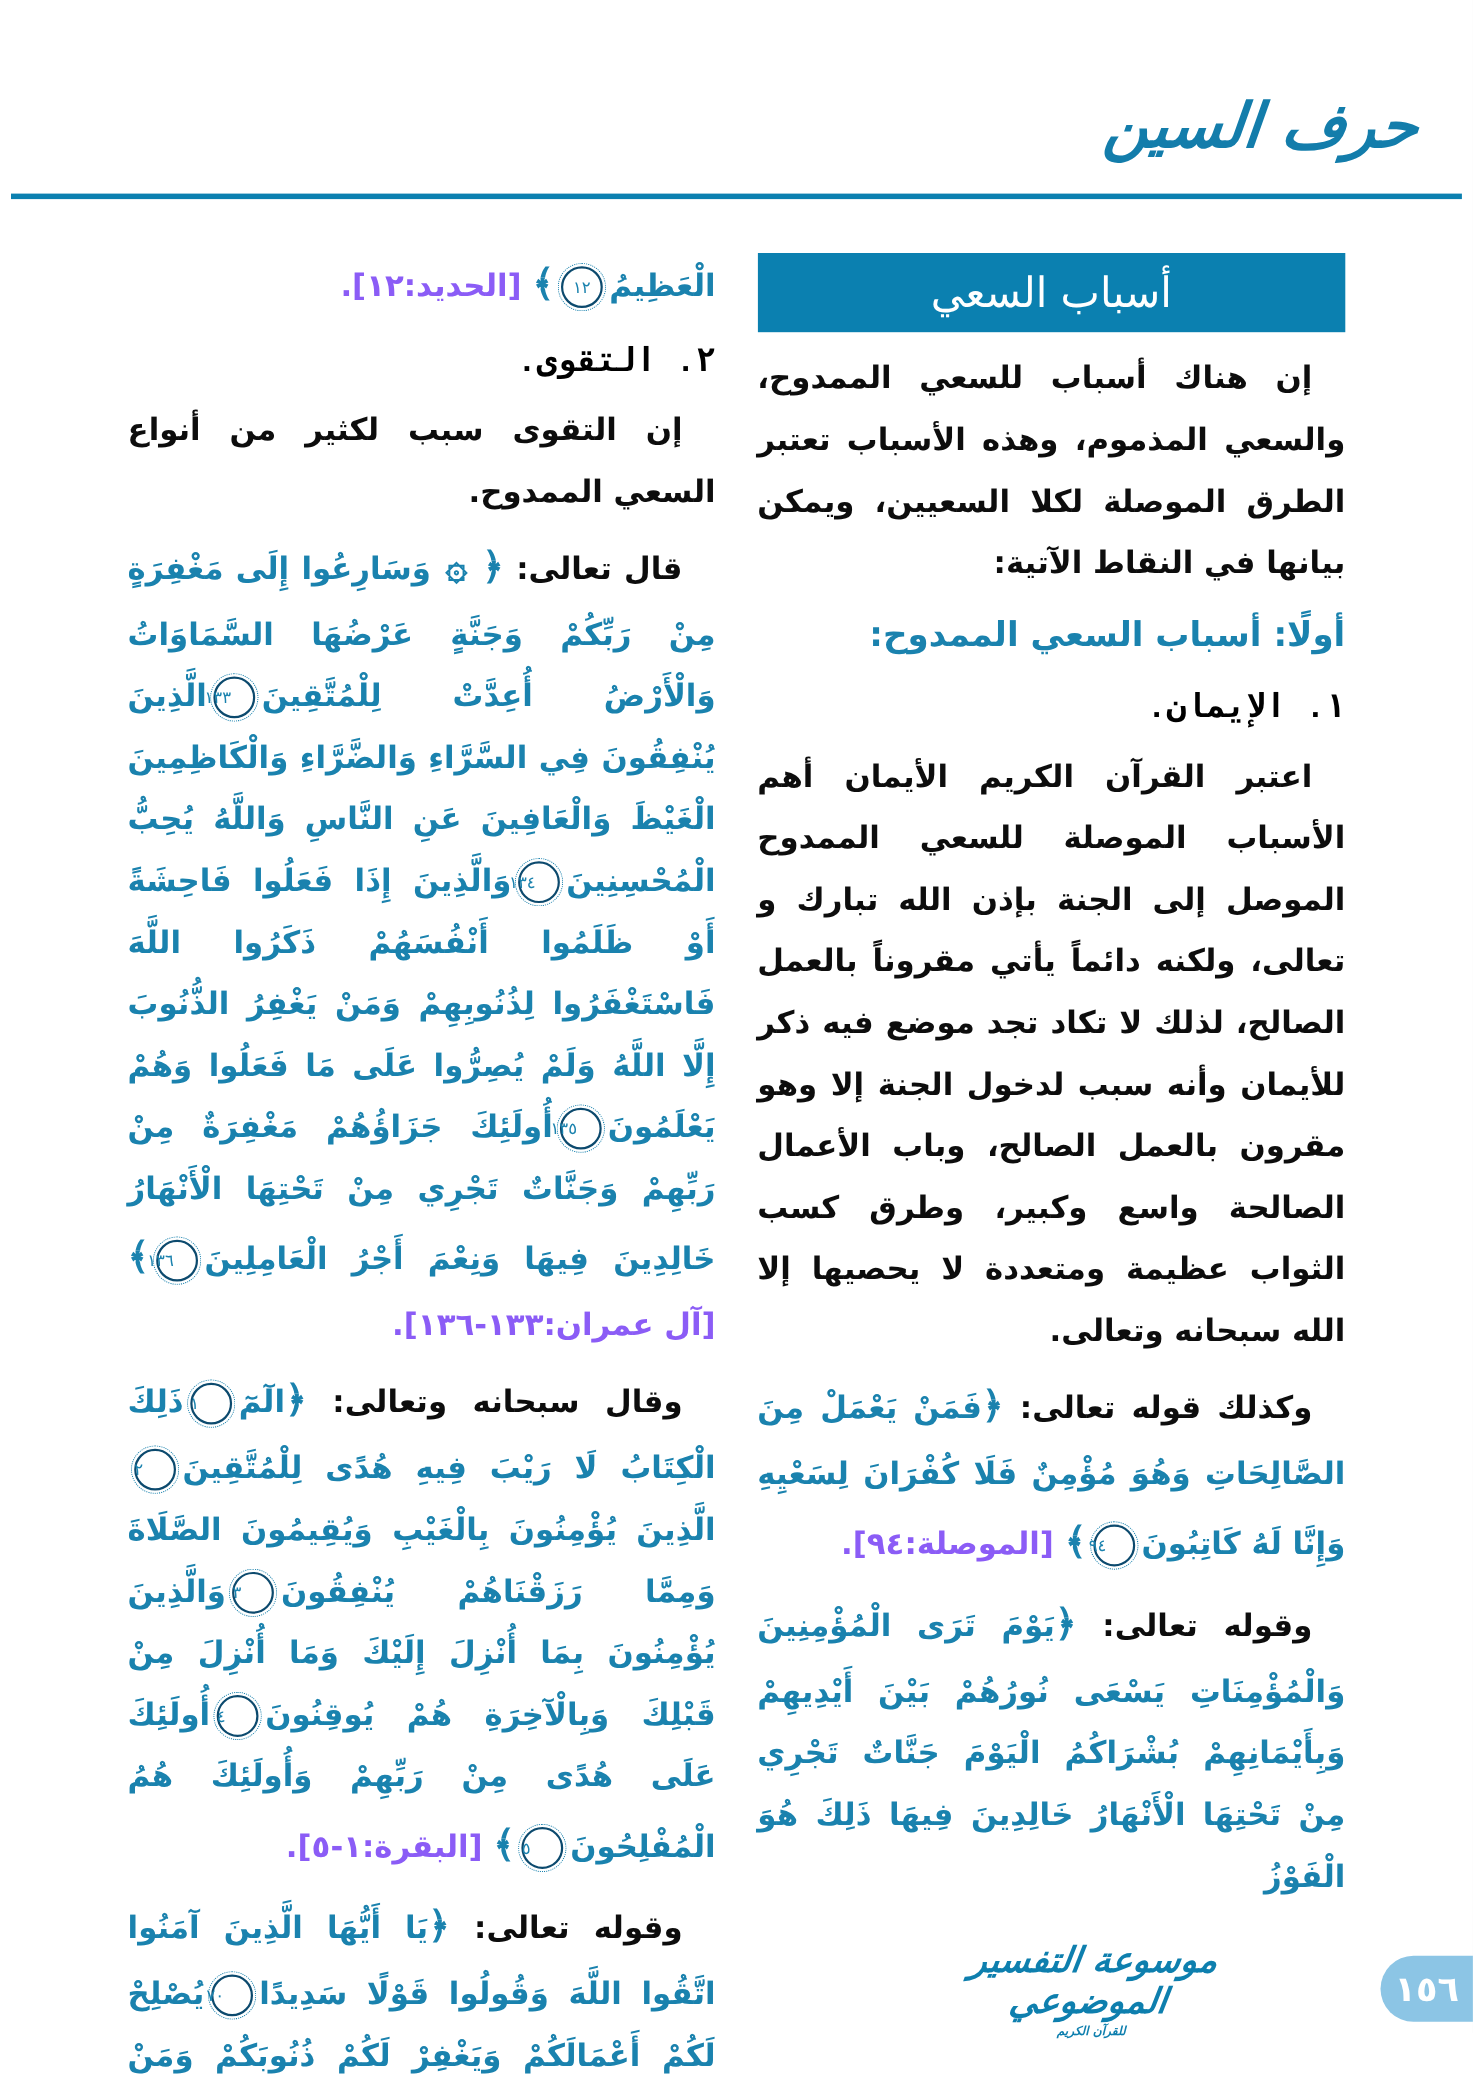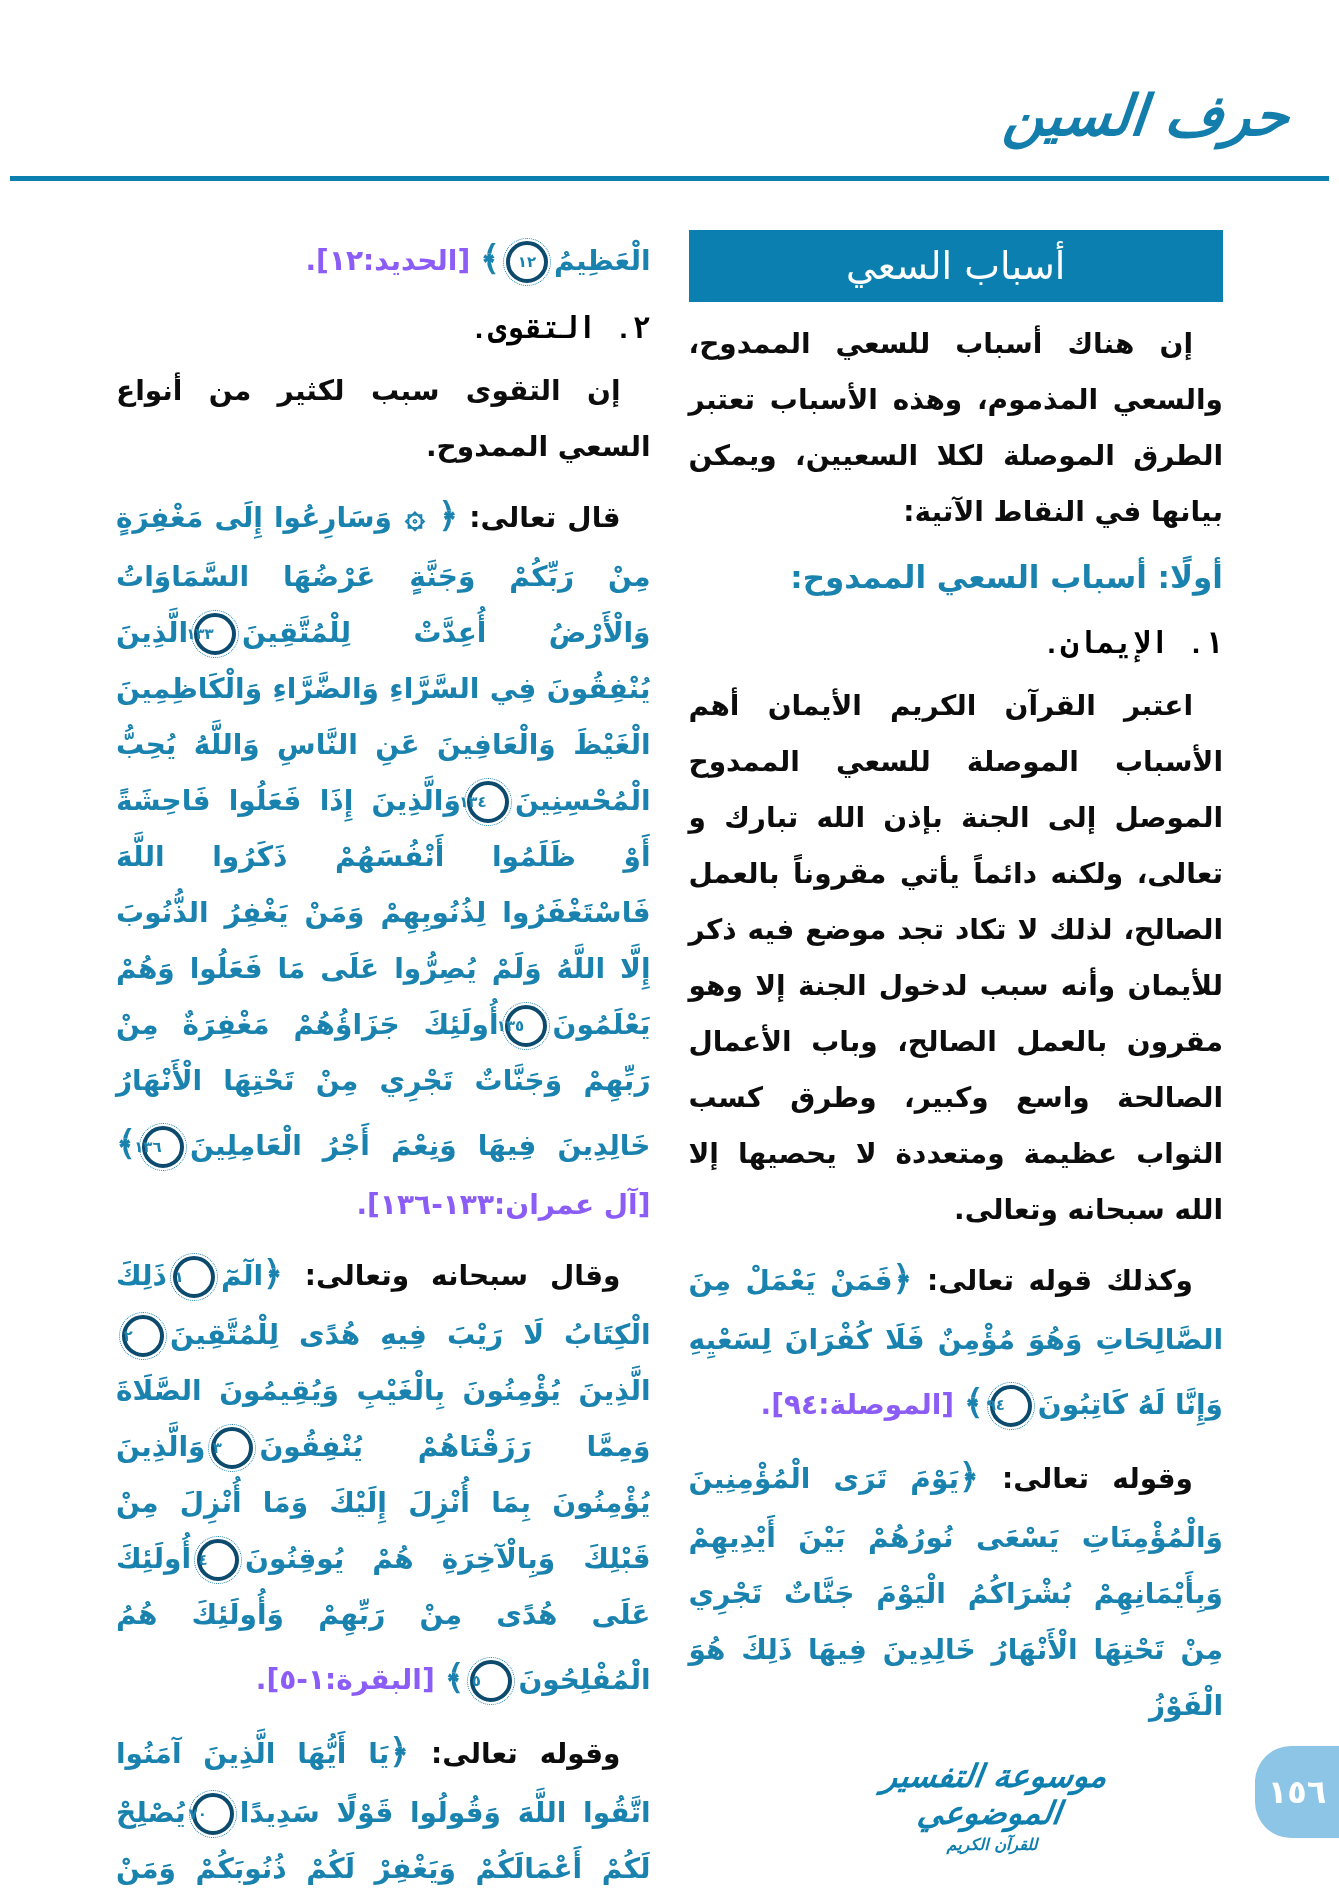--- a/index.html
+++ b/index.html
@@ -55,43 +55,43 @@
     font-size:31px;font-weight:bold;color:#1a82ae;
     line-height:1.9;
   }
   .k{color:#0d0d0d;}
   .q{color:#1a82ae;}
   .q-mark{color:#1a82ae;font-size:34px;}
   .ref{color:#8b5cf6;}
   .ayah{
     display:inline-flex;align-items:center;justify-content:center;
     width:34px;height:34px;
-    border:4px solid #0c4a6e;border-radius:50%;
+    border:2px solid #0c4a6e;border-radius:50%;
     outline:1px dotted #1a82ae;outline-offset:2px;
-    font-size:15px;font-weight:bold;color:#1a82ae;
+    font-size:15px;font-weight:normal;color:#1a82ae;
     vertical-align:middle;margin:0 6px;
     line-height:1;
     background:#fff;
   }
   
   .footer-logo{
     position:absolute;bottom:36px;right:222px;width:250px;
     text-align:center;color:#0e7fae;line-height:1.15;
   }
   .footer-logo .l1{
     font-size:32px;font-weight:bold;font-style:italic;
     transform:skewX(-8deg);
   }
   .footer-logo .l2{
-    font-size:16px;font-weight:bold;font-style:italic;
+    font-size:11px;font-weight:bold;font-style:italic;
     margin-top:4px;
   }
   .page-badge{
     position:absolute;bottom:52px;right:0;
-    width:84px;height:92px;
+    width:84px;height:60px;
     background:#8cc5e5;color:#ffffff;
     border-radius:36px 0 0 36px;
     display:flex;align-items:center;justify-content:center;
     font-size:32px;font-weight:bold;
   }
 </style>
 </head>
 <body>
 
 <div class="page">

